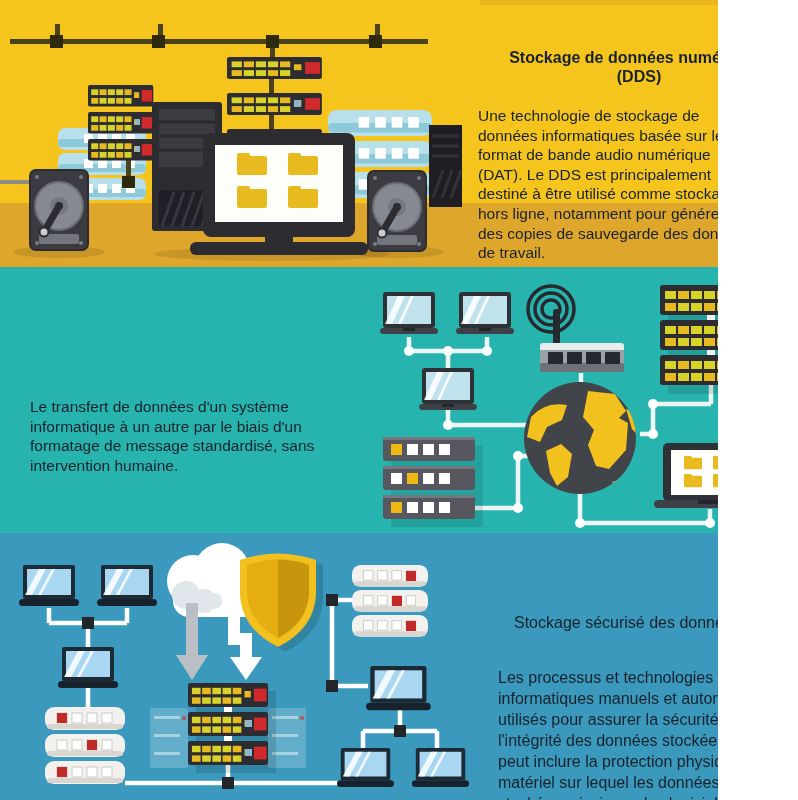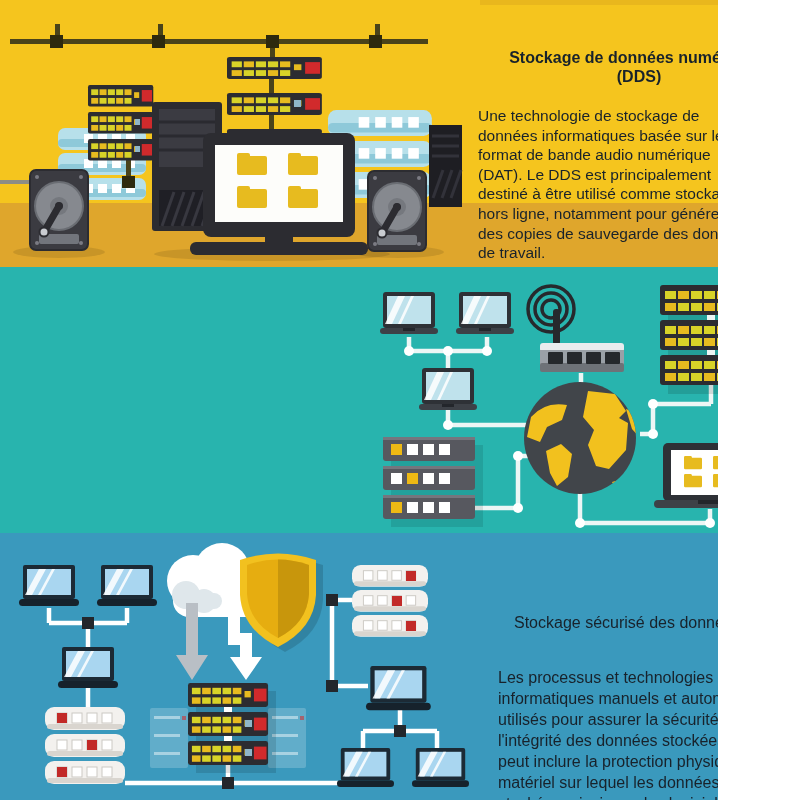--- a/index.html
+++ b/index.html
@@ -504,20 +504,24 @@
     <p class="body">Une technologie de stockage de
 données informatiques basée sur le
 format de bande audio numérique
 (DAT). Le DDS est principalement
 destiné à être utilisé comme stockage
 hors ligne, notamment pour générer
 des copies de sauvegarde des données
 de travail.</p>
   </div>
 
+  <p class="txt body" id="t2-body">Le transfert de données d'un système
+informatique à un autre par le biais d'un
+formatage de message standardisé, sans
+intervention humaine.</p>
 
   <div class="txt" id="t3">
     <p class="plain-title">Stockage sécurisé des données</p>
     <p class="body">Les processus et technologies
 informatiques manuels et automatisés
 utilisés pour assurer la sécurité et
 l'intégrité des données stockées. Cela
 peut inclure la protection physique du
 matériel sur lequel les données sont
 stockées, ainsi que des logiciels de

